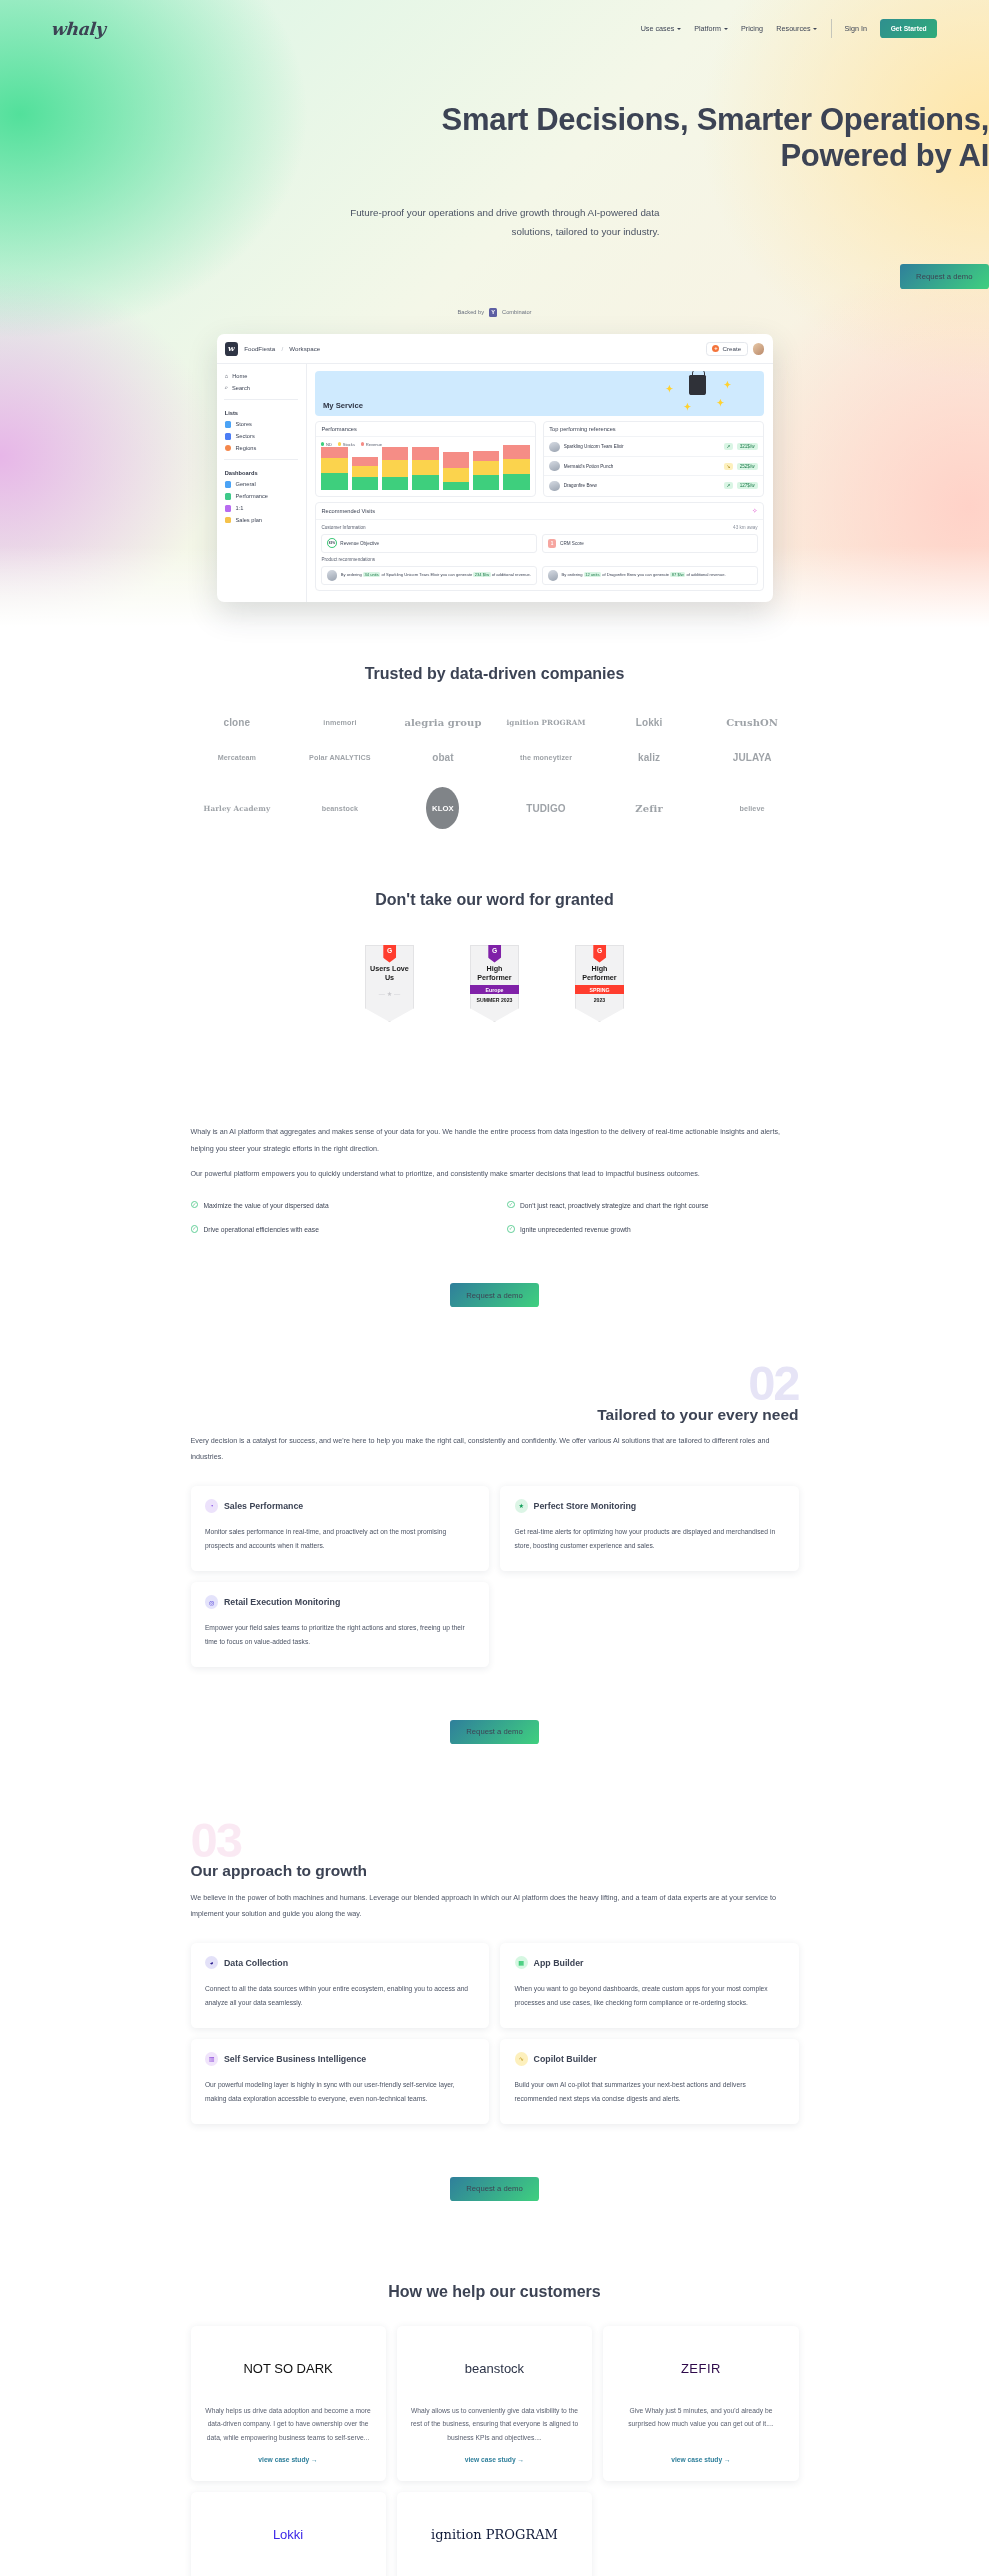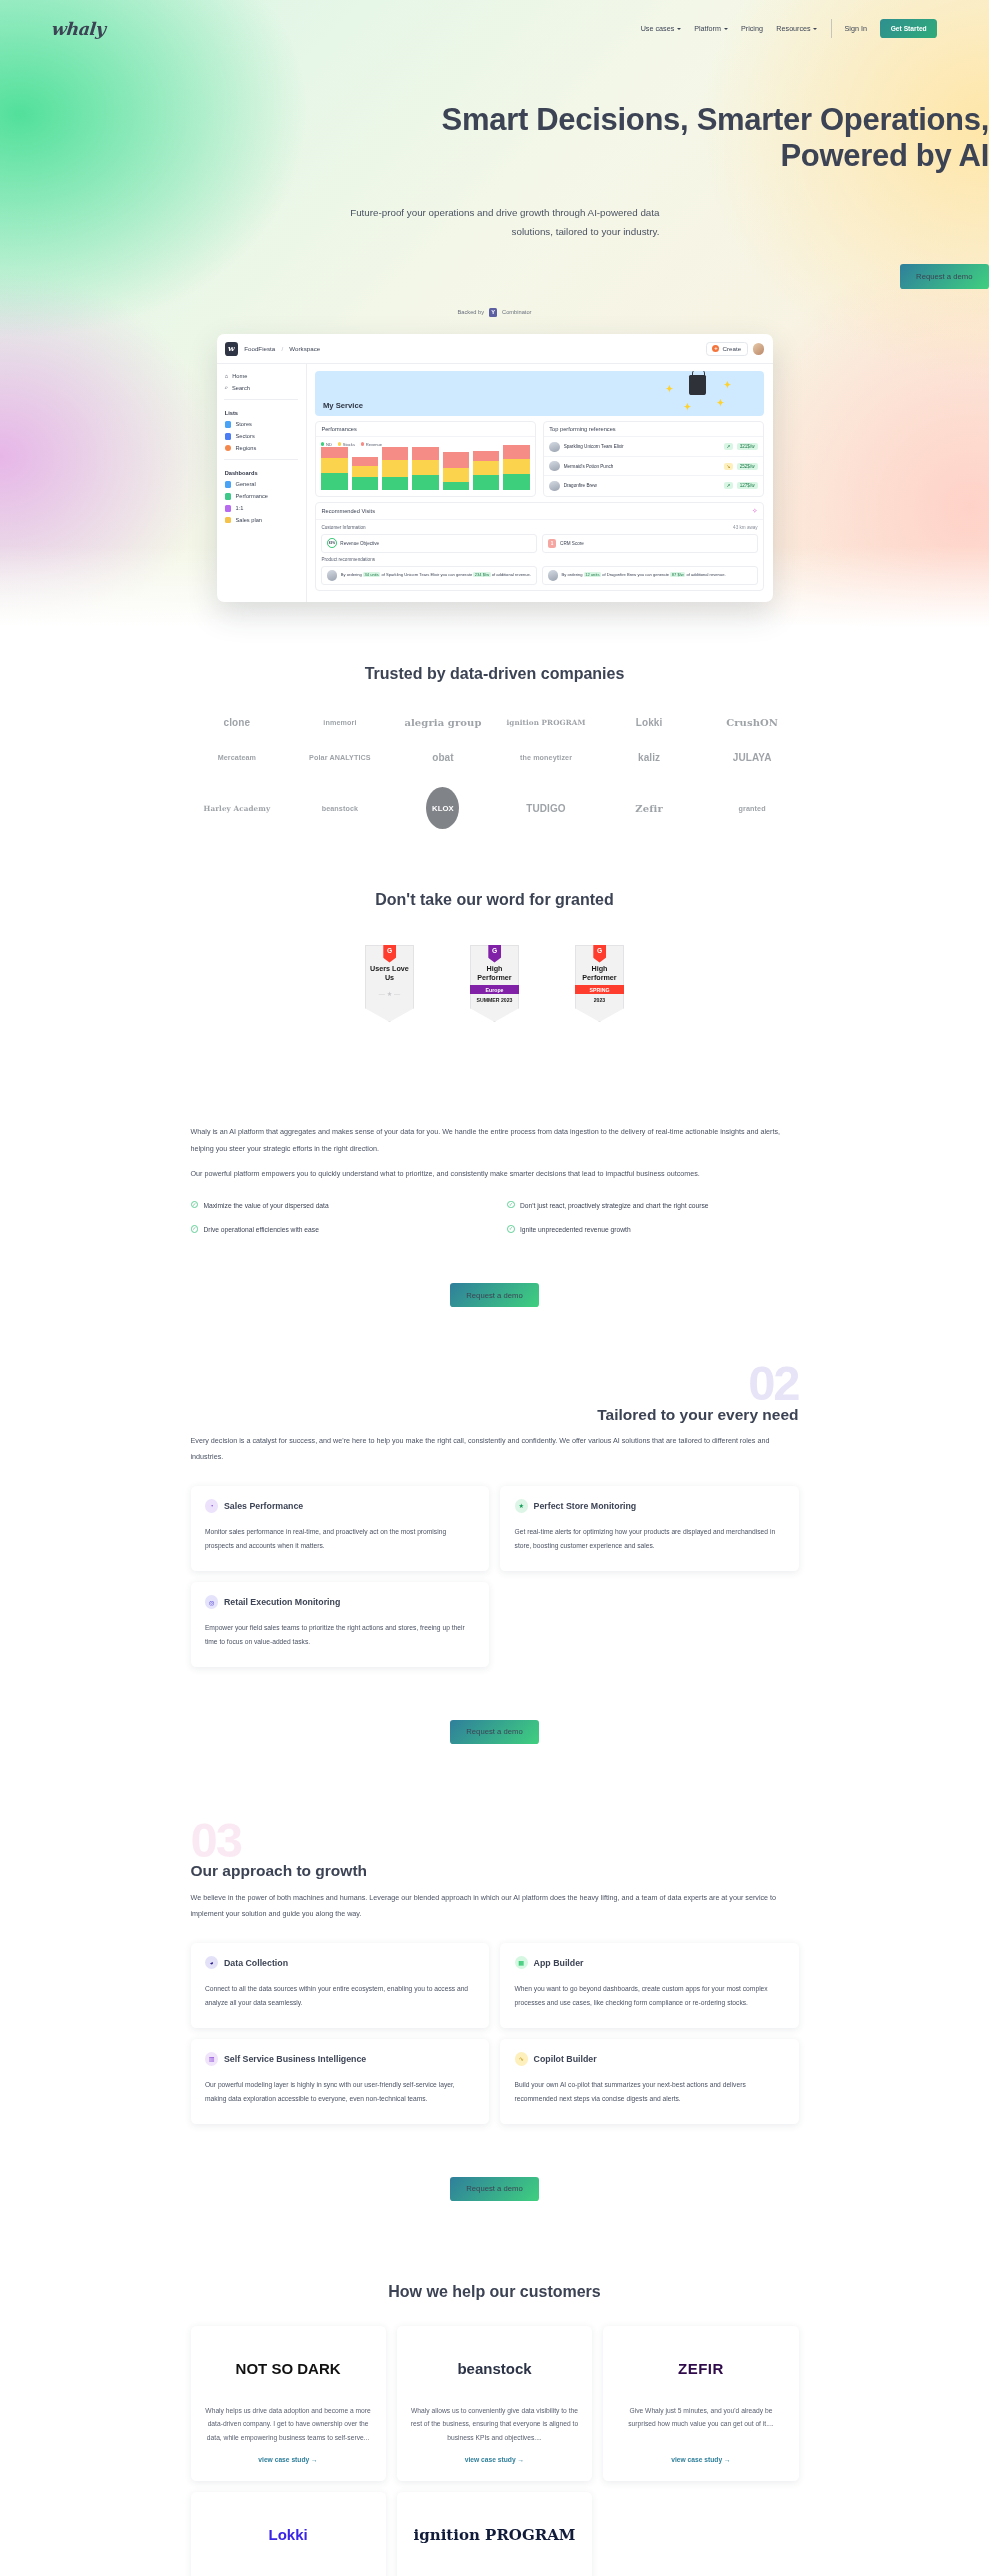--- a/index.html
+++ b/index.html
@@ -184,21 +184,21 @@
 
   .feat-grid { display:grid; grid-template-columns:1fr 1fr; gap: 11.3px; margin-top: 20.6px; }
   .feat-card { background:#fff; border-radius:5.2px; box-shadow:0 1.5px 7.2px rgba(45,55,75,.09); padding: 13.4px 14.4px 17.5px; }
   .feat-head { display:flex; align-items:center; gap:5.7px; }
   .feat-ic { width:13.4px;height:13.4px;border-radius:50%;display:flex;align-items:center;justify-content:center;font-size:6.2px;flex:none;}
   .feat-name { font-size:8.8px; font-weight:700; color:#3c4354; }
   .feat-desc { margin-top: 12.4px; font-size:6.7px; line-height:2.1; color:#4a5263; }
 
   .case-grid { display:grid; grid-template-columns: repeat(3,1fr); gap:11.3px; margin-top: 25px; }
   .case-card { background:#fff; border-radius:5.2px; box-shadow:0 1.5px 7.2px rgba(45,55,75,.09); padding: 15.5px 13.4px 17.5px; text-align:center; min-height:155px; display:flex; flex-direction:column; }
-  .case-logo { height: 54px; display:flex;align-items:center;justify-content:center; font-size:15px; font-weight:700; }
+  .case-logo { height: 54px; display:flex;align-items:center;justify-content:center; font-size:13px; font-weight:400; }
   .case-quote { margin-top: 8.2px; font-size:6.7px; line-height:2.05; color:#5a6070; flex:1; }
   .case-link { margin-top: 9.3px; font-size:6.7px; font-weight:700; color:#2f7f9b; cursor:pointer; }
 </style>
 </head>
 <body>
 
 <div class="wrap">
 
   <section class="hero">
     <nav class="nav">
@@ -442,21 +442,21 @@
         <div class="logo-cell small">Polar ANALYTICS</div>
         <div class="logo-cell">obat</div>
         <div class="logo-cell small">the moneytizer</div>
         <div class="logo-cell">kaliz</div>
         <div class="logo-cell">JULAYA</div>
         <div class="logo-cell small serif">Harley Academy</div>
         <div class="logo-cell small">beanstock</div>
         <div class="logo-cell klox">KLOX</div>
         <div class="logo-cell">TUDIGO</div>
         <div class="logo-cell serif">Zefir</div>
-        <div class="logo-cell small">granted</div>
+        <div class="logo-cell small">believe</div>
       </div>
     </div>
   </section>
 
   <section class="sec" style="padding-top:62px">
     <div class="inner">
       <h2 class="sec-title">Don't take our word for granted</h2>
       <div class="badges">
         <div class="badge">
           <div class="badge-body">

